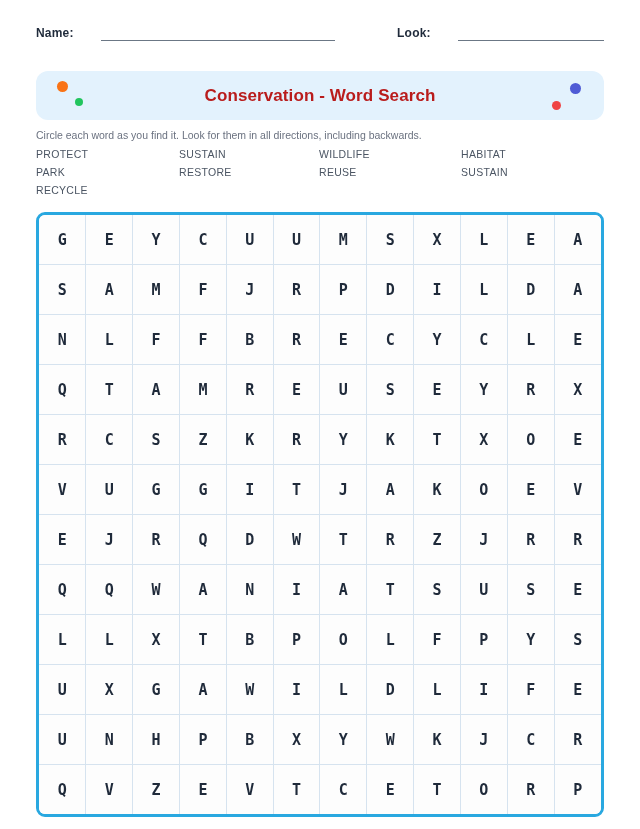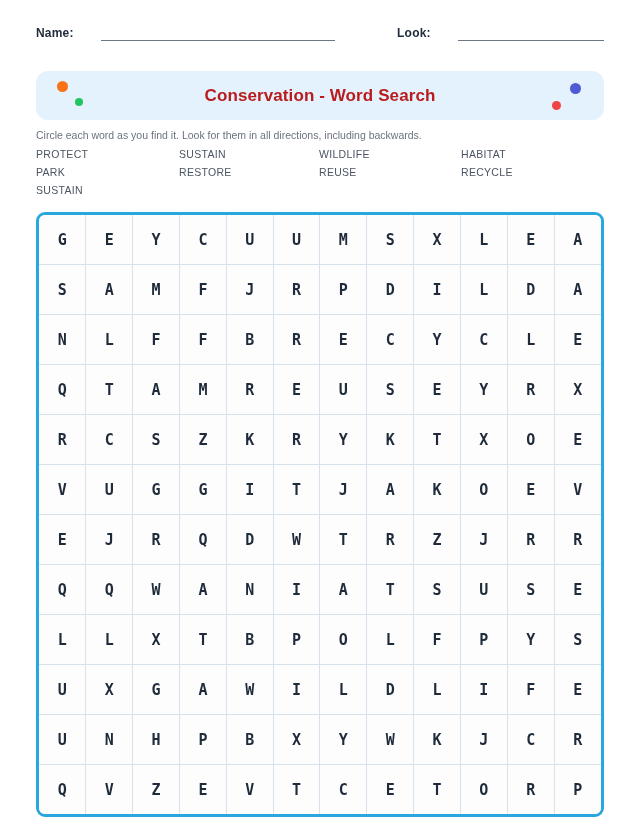--- a/index.html
+++ b/index.html
@@ -146,22 +146,22 @@
   <div class="instructions">Circle each word as you find it. Look for them in all directions, including backwards.</div>
 
   <div class="wordlist">
     <span class="word">PROTECT</span>
     <span class="word">SUSTAIN</span>
     <span class="word">WILDLIFE</span>
     <span class="word">HABITAT</span>
     <span class="word">PARK</span>
     <span class="word">RESTORE</span>
     <span class="word">REUSE</span>
+    <span class="word">SUSTAIN</span>
     <span class="word">RECYCLE</span>
-    <span class="word">SUSTAIN</span>
   </div>
 
   <div class="grid-wrap" style="border-color: rgb(41, 168, 224);">
     <table class="grid">
       <tbody id="grid-body">
           <tr>
             <td style="border-right-color: rgb(214, 227, 239); border-bottom-color: rgb(214, 227, 239);">G</td>
             <td style="border-right-color: rgb(214, 227, 239); border-bottom-color: rgb(214, 227, 239);">E</td>
             <td style="border-right-color: rgb(214, 227, 239); border-bottom-color: rgb(214, 227, 239);">Y</td>
             <td style="border-right-color: rgb(214, 227, 239); border-bottom-color: rgb(214, 227, 239);">C</td>

